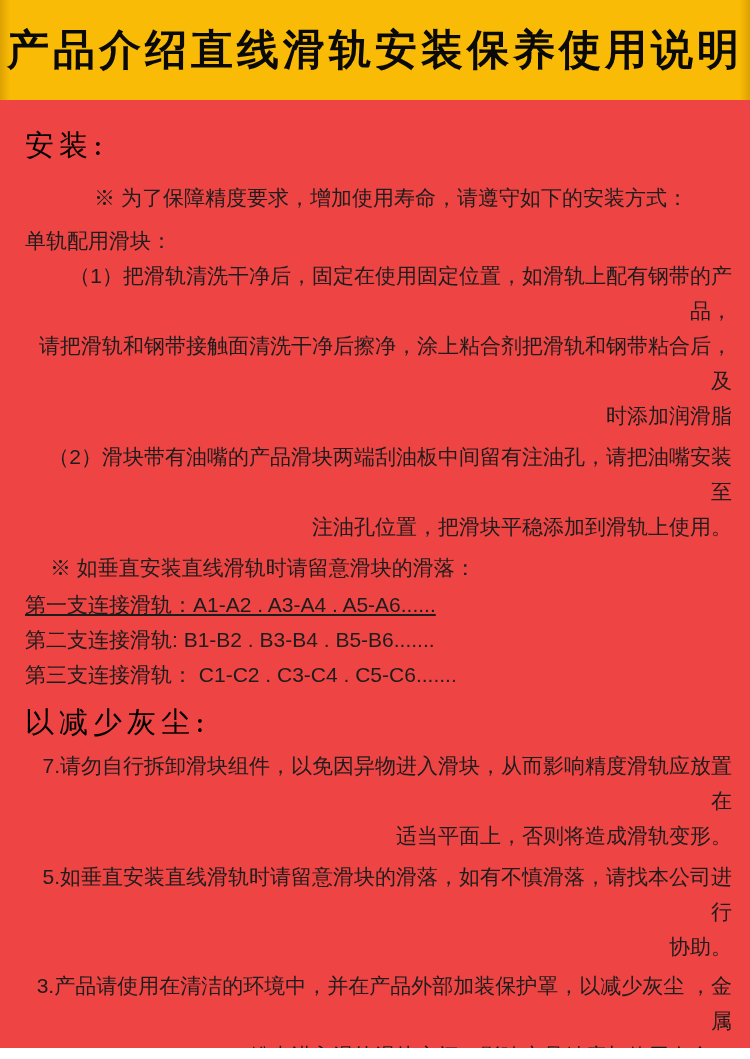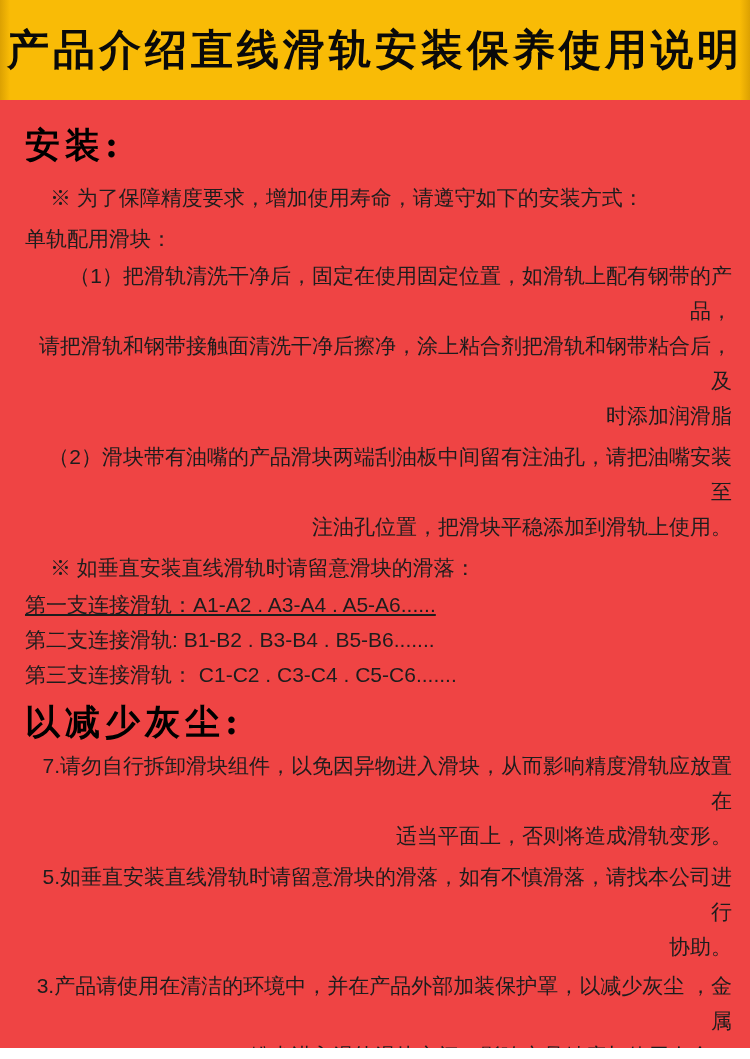--- a/index.html
+++ b/index.html
@@ -25,30 +25,30 @@
     white-space:nowrap;
   }
   .content{
     padding:26px 18px 0 25px;
     font-size:21px;
     line-height:35px;
   }
   .content p{margin:0;}
   .h1{
     font-family:"DejaVu Serif", serif;
-    font-weight:bold;
-    font-size:35px;
+    font-weight:normal;
+    font-size:29px;
     line-height:38px;
     letter-spacing:5px;
     color:#000000;
   }
   .h1-notes{line-height:40px;margin-top:10px !important;}
-  .tip{padding-left:25px;margin-top:16px !important;}
+  .tip{padding-left:25px;margin-top:16px !important;text-align:center;}
   .tip2{padding-left:25px;margin-top:6px !important;}
-  .sub{margin-top:8px !important;font-family:Liberation Mono, monospace;}
+  .sub{margin-top:8px !important;}
   .para{white-space:pre-line;text-align:right;}
   .step{text-indent:8px;}
   .mt0{margin-top:0 !important;}
   .mt2{margin-top:2px !important;text-decoration:underline;}
   .mt4{margin-top:4px !important;}
   .mt6{margin-top:6px !important;}
 </style>
 </head>
 <body>
 

